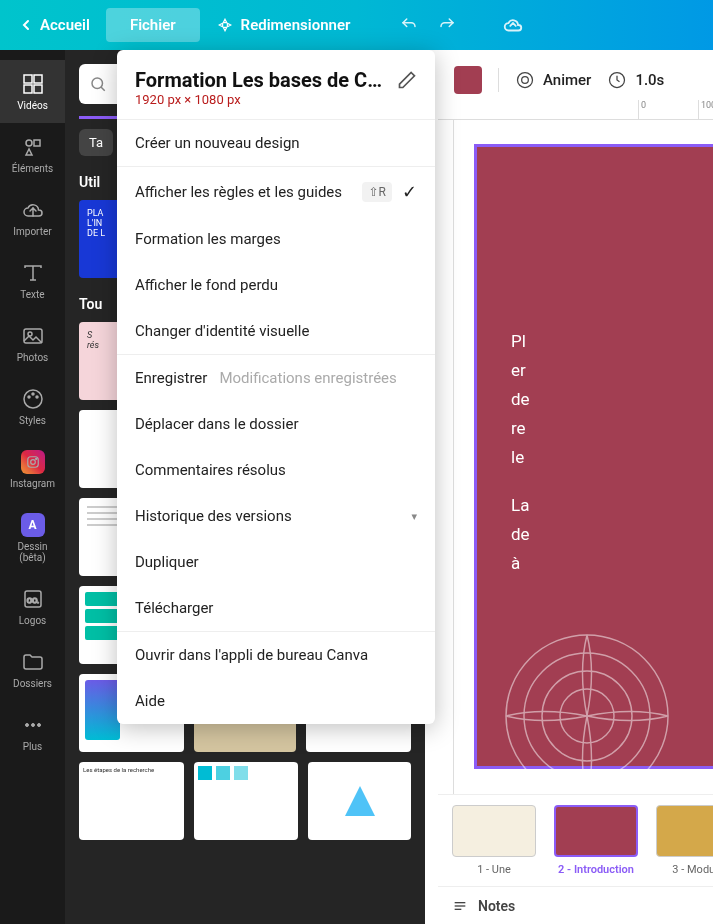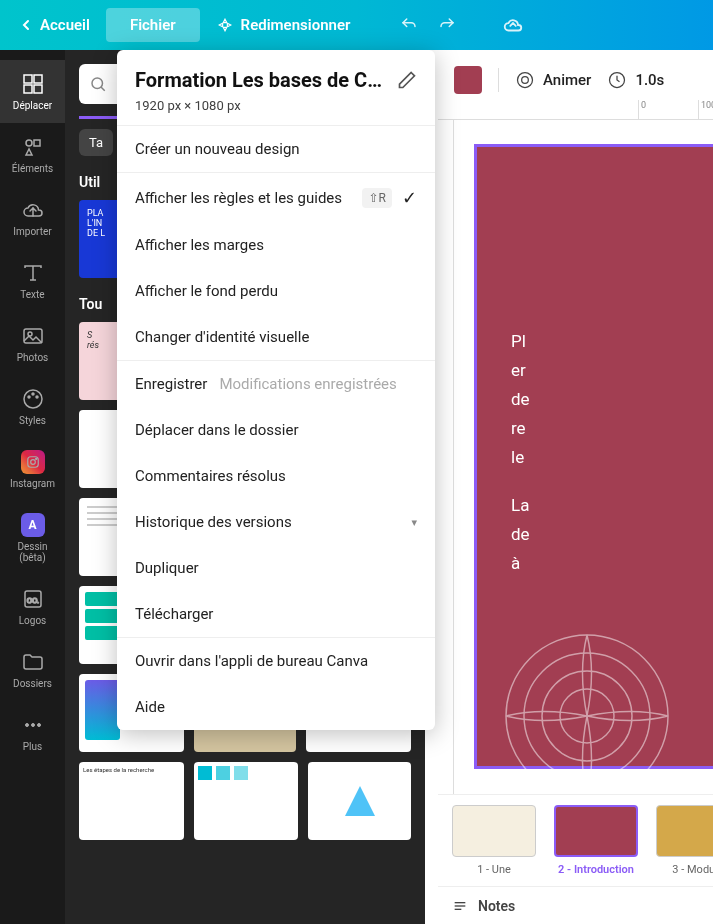--- a/index.html
+++ b/index.html
@@ -39,21 +39,21 @@
     .thumb-strategy{background:#fff;padding:6px;}
     .thumb-steps{background:#fff;padding:4px;display:flex;gap:4px;}
     .thumb-steps .sq{width:14px;height:14px;background:#00bcd4;}
     .thumb-pyramid{background:#fff;display:flex;align-items:center;justify-content:center;}
 
     .dropdown { position: absolute; left: 117px; top: 50px; width: 318px; background: #fff; border-radius: 6px; box-shadow: 0 4px 24px rgba(0,0,0,0.25); z-index: 10; overflow: hidden; }
     .dd-header { padding: 18px 18px 12px 18px; }
     .dd-title-row { display:flex; align-items:center; gap:10px; }
     .dd-title { font-size: 20px; font-weight: 700; color: #111; flex: 1; white-space: nowrap; overflow:hidden; text-overflow: ellipsis; }
     .dd-edit-icon { color: #555; }
-    .dd-dims { color: #404040; font-size: 13px; margin-top: 6px; }
+    .dd-dims { color: #b91c1c; font-size: 13px; }
     .dd-sep { height: 1px; background: #eee; }
     .dd-item { padding: 14px 18px; font-size: 15px; color: #222; display:flex; align-items:center; gap:10px; }
     .dd-item .fill { flex: 1; }
     .dd-shortcut { background: #f2f2f2; border-radius: 4px; padding: 3px 6px; font-size: 12px; color: #666; }
     .dd-check { font-size: 18px; }
     .dd-item.highlighted { position: relative; }
     .dd-highlight-border { position:absolute; left:6px; right:6px; top:2px; bottom:2px; border:4px solid #f5b942; border-radius:6px; pointer-events:none; }
     .dd-save-row { padding: 14px 18px; display:flex; align-items:center; gap: 12px; }
     .dd-save-lbl { font-size: 15px; color: #222; }
     .dd-save-status { font-size: 15px; color: #aaa; }
@@ -125,21 +125,21 @@
 </div>
 
 <div class="sidepanel">
   <div class="sp-item active">
     <svg width="24" height="24" viewBox="0 0 24 24" fill="none" stroke-width="1.5">
         <rect x="3" y="3" width="8" height="8"></rect>
         <rect x="13" y="3" width="8" height="8"></rect>
         <rect x="3" y="13" width="8" height="8"></rect>
         <rect x="13" y="13" width="8" height="8"></rect>
       </svg>
-    <span>Déplacer</span>
+    <span>Vidéos</span>
   </div>
   <div class="sp-item">
     <svg width="24" height="24" viewBox="0 0 24 24" fill="none" stroke-width="1.5">
         <circle cx="8" cy="8" r="3"></circle>
         <rect x="13" y="5" width="6" height="6"></rect>
         <polygon points="8,14 5,20 11,20"></polygon>
       </svg>
     <span>Éléments</span>
   </div>
   <div class="sp-item">
@@ -299,21 +299,21 @@
   <div class="dd-item">
       <span>Créer un nouveau design</span>
     </div>
   <div class="dd-sep"></div>
   <div class="dd-item">
     <span class="fill">Afficher les règles et les guides</span>
     <span class="dd-shortcut">⇧R</span>
     <span class="dd-check">✓</span>
   </div>
   <div class="dd-item">
-      <span>Afficher les marges</span>
+      <span>Formation les marges</span>
     </div>
   <div class="dd-item">
       <span>Afficher le fond perdu</span>
     </div>
   <div class="dd-item">
       <span>Changer d'identité visuelle</span>
     </div>
   <div class="dd-sep"></div>
   <div class="dd-save-row">
     <span class="dd-save-lbl">Enregistrer</span>

